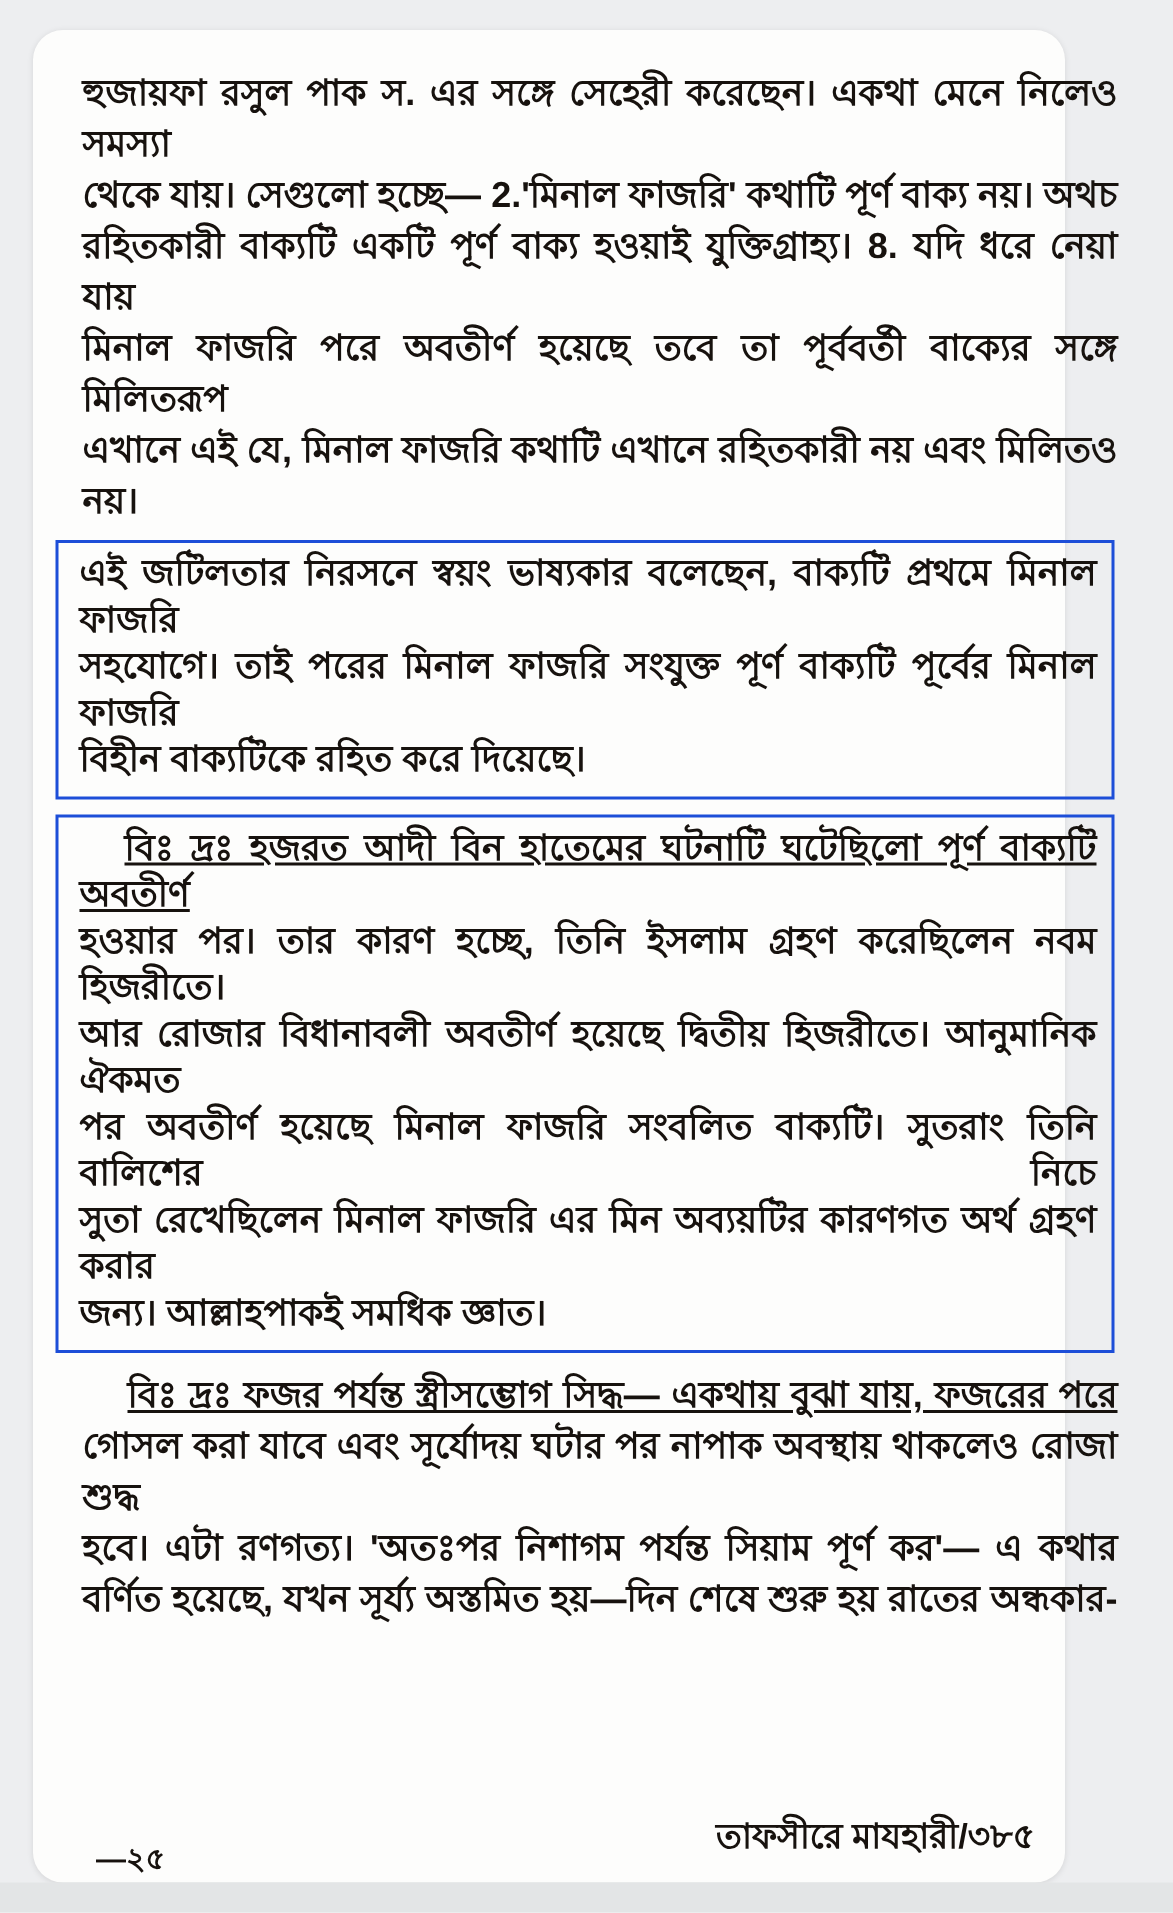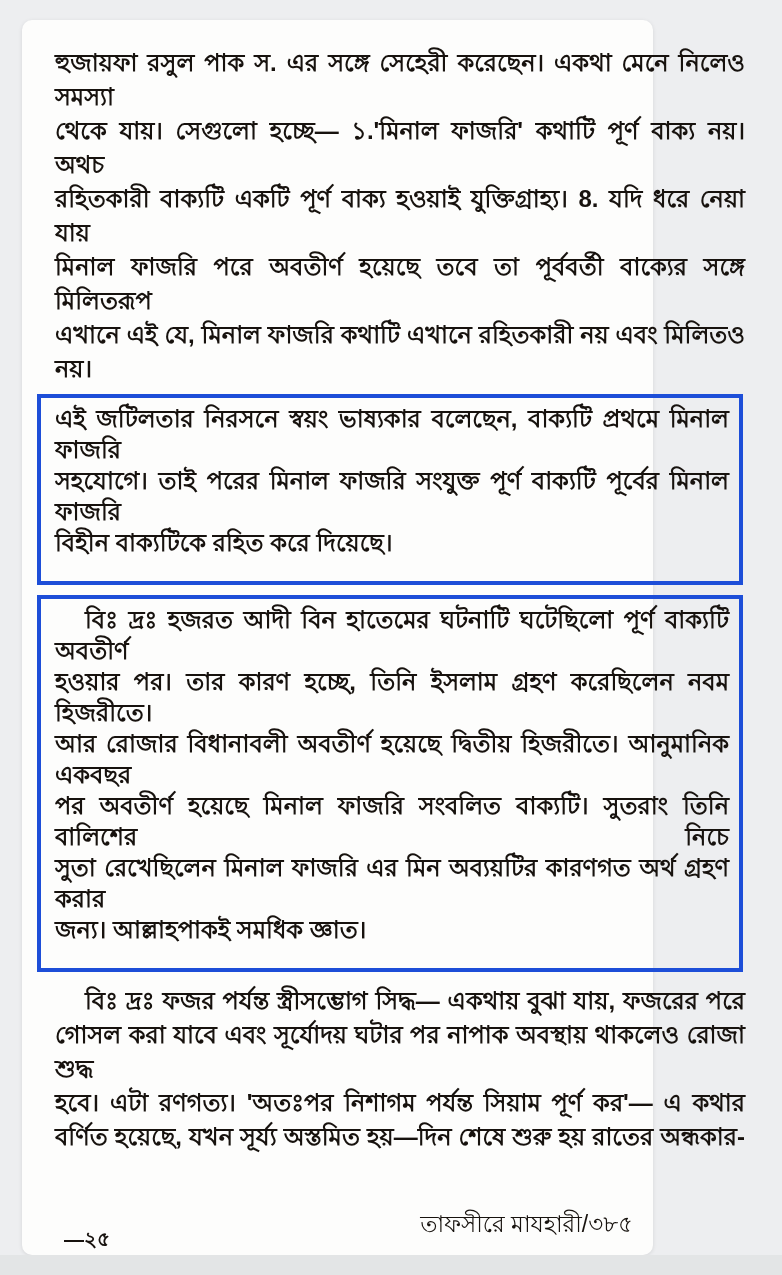--- a/index.html
+++ b/index.html
@@ -19,89 +19,89 @@
     left: 0;
     bottom: 0;
     width: 782px;
     height: 20px;
     background: #e3e5e6;
   }
   .page {
     position: absolute;
     left: 22px;
     top: 20px;
-    width: 631px;
+    width: 688px;
     height: 1235px;
     box-sizing: border-box;
     background: #fdfdfc;
-    border-radius: 10px;
+    border-radius: 20px;
     box-shadow: 0 1px 4px rgba(0,0,0,0.10);
     padding: 26px 17px 0 33px;
   }
   .text-flow {
     width: 690px;
     color: #17120e;
     font-weight: bold;
     font-size: 24px;
     -webkit-font-smoothing: antialiased;
   }
   .para { margin: 0 0 6px 0; }
   .line {
     text-align: justify;
     text-align-last: justify;
     line-height: 34px;
     min-height: 34px;
   }
   .line.short-last { text-align-last: left; }
-  .line.indent { text-indent: 30px; }
+  .line.indent { text-indent: 30px; text-decoration: underline; }
   .redbox {
-    border: 4px solid #1d4ed8;
+    border: 2px solid #1d4ed8;
     margin: 8px 2px 10px -18px;
-    padding: 5px 10px 23px 14px;
+    padding: 5px 10px 9px 14px;
   }
   .redbox .line { line-height: 31px; min-height: 31px; }
   .para-after-boxes { margin-top: 12px; }
   .footer-source {
     position: absolute;
     right: 20px;
     top: 1186px;
     font-size: 23px;
-    font-weight: normal;
+    font-weight: bold;
     color: #17120e;
   }
   .footer-page {
     position: absolute;
     left: 42px;
     top: 1204px;
     font-size: 20px;
     font-weight: bold;
     color: #17120e;
   }
 </style>
 </head>
 <body>
 
 <div class="page">
   <div class="text-flow">
     <div class="para">
         <div class="line">হুজায়ফা রসুল পাক স. এর সঙ্গে সেহেরী করেছেন। একথা মেনে নিলেও সমস্যা</div>
-        <div class="line">থেকে যায়। সেগুলো হচ্ছে— ১.'মিনাল ফাজরি' কথাটি পূর্ণ বাক্য নয়। অথচ</div>
+        <div class="line">থেকে যায়। সেগুলো হচ্ছে— 2.'মিনাল ফাজরি' কথাটি পূর্ণ বাক্য নয়। অথচ</div>
         <div class="line">রহিতকারী বাক্যটি একটি পূর্ণ বাক্য হওয়াই যুক্তিগ্রাহ্য। 8. যদি ধরে নেয়া যায়</div>
         <div class="line">মিনাল ফাজরি পরে অবতীর্ণ হয়েছে তবে তা পূর্ববর্তী বাক্যের সঙ্গে মিলিতরূপ</div>
         <div class="line">এখানে এই যে, মিনাল ফাজরি কথাটি এখানে রহিতকারী নয় এবং মিলিতও নয়।</div>
       </div>
     <div class="redbox">
         <div class="line">এই জটিলতার নিরসনে স্বয়ং ভাষ্যকার বলেছেন, বাক্যটি প্রথমে মিনাল ফাজরি</div>
         <div class="line">সহযোগে। তাই পরের মিনাল ফাজরি সংযুক্ত পূর্ণ বাক্যটি পূর্বের মিনাল ফাজরি</div>
         <div class="line short-last">বিহীন বাক্যটিকে রহিত করে দিয়েছে।</div>
       </div>
     <div class="redbox">
         <div class="line indent">বিঃ দ্রঃ হজরত আদী বিন হাতেমের ঘটনাটি ঘটেছিলো পূর্ণ বাক্যটি অবতীর্ণ</div>
         <div class="line">হওয়ার পর। তার কারণ হচ্ছে, তিনি ইসলাম গ্রহণ করেছিলেন নবম হিজরীতে।</div>
-        <div class="line">আর রোজার বিধানাবলী অবতীর্ণ হয়েছে দ্বিতীয় হিজরীতে। আনুমানিক একবছর</div>
+        <div class="line">আর রোজার বিধানাবলী অবতীর্ণ হয়েছে দ্বিতীয় হিজরীতে। আনুমানিক ঐকমত</div>
         <div class="line">পর অবতীর্ণ হয়েছে মিনাল ফাজরি সংবলিত বাক্যটি। সুতরাং তিনি বালিশের নিচে</div>
         <div class="line">সুতা রেখেছিলেন মিনাল ফাজরি এর মিন অব্যয়টির কারণগত অর্থ গ্রহণ করার</div>
         <div class="line short-last">জন্য। আল্লাহপাকই সমধিক জ্ঞাত।</div>
       </div>
     <div class="para para-after-boxes">
         <div class="line indent">বিঃ দ্রঃ ফজর পর্যন্ত স্ত্রীসম্ভোগ সিদ্ধ— একথায় বুঝা যায়, ফজরের পরে</div>
         <div class="line">গোসল করা যাবে এবং সূর্যোদয় ঘটার পর নাপাক অবস্থায় থাকলেও রোজা শুদ্ধ</div>
         <div class="line">হবে। এটা রণগত্য। 'অতঃপর নিশাগম পর্যন্ত সিয়াম পূর্ণ কর'— এ কথার</div>
         <div class="line">বর্ণিত হয়েছে, যখন সূর্য্য অস্তমিত হয়—দিন শেষে শুরু হয় রাতের অন্ধকার-</div>
       </div>

